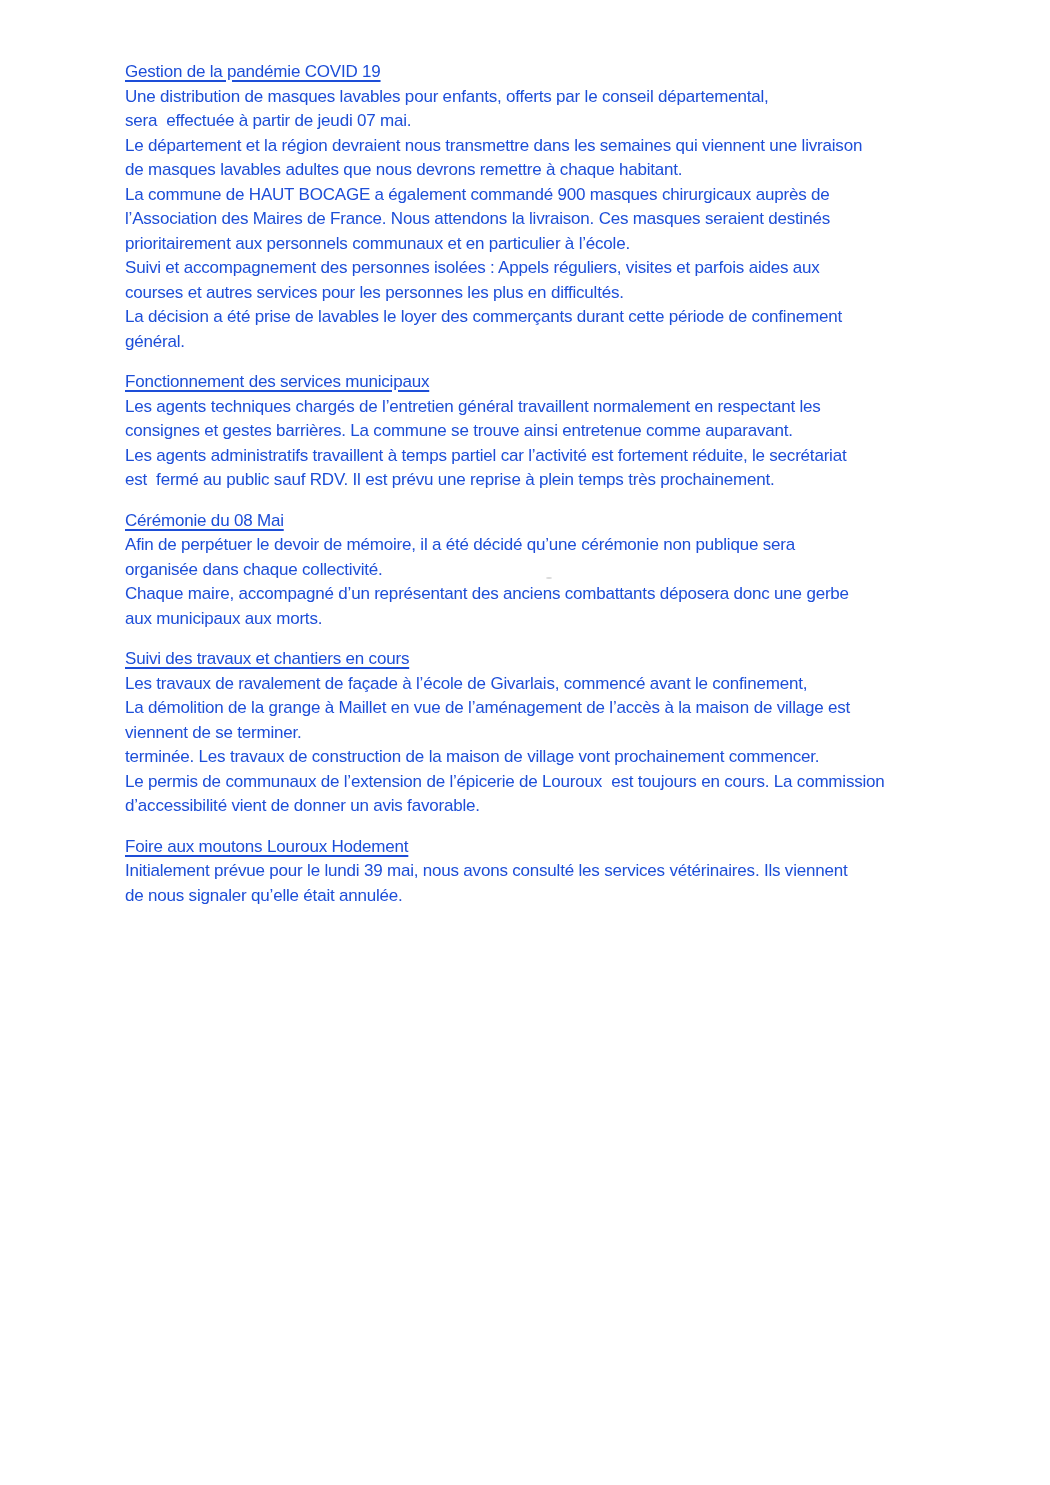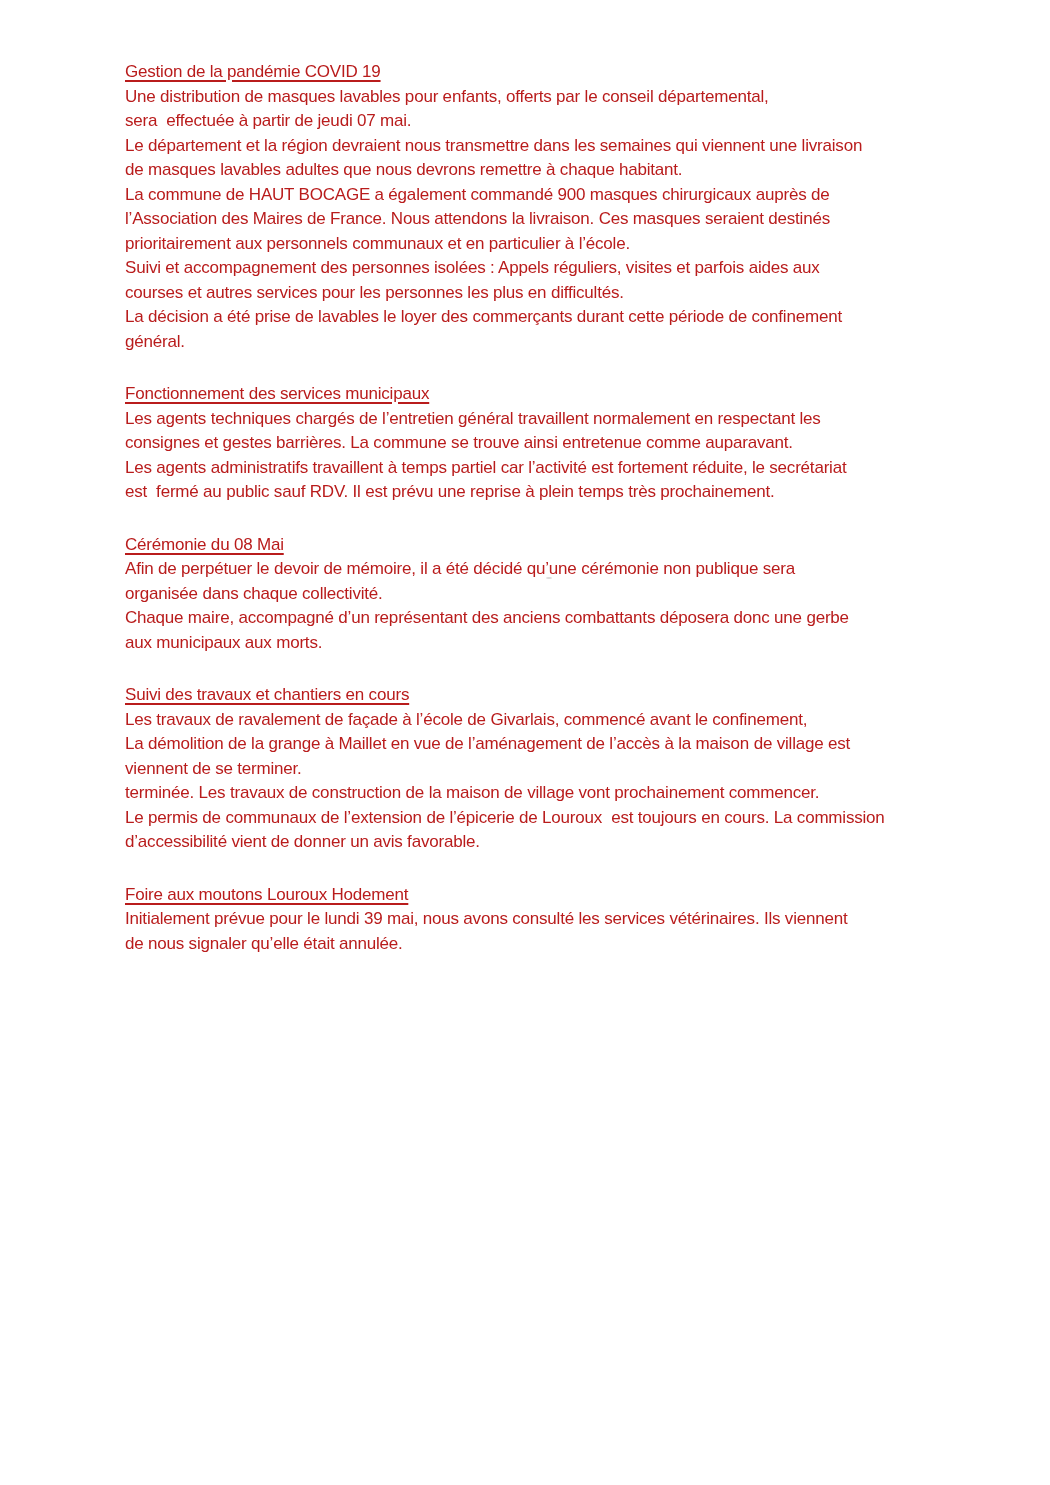--- a/index.html
+++ b/index.html
@@ -16,27 +16,27 @@
     font-family: "Liberation Sans", sans-serif;
   }
   .page {
     position: absolute;
     top: 0; left: 0;
     width: 1050px;
     height: 1485px;
     background: #ffffff;
     box-sizing: border-box;
     padding: 60px 128px 0 125px;
-    color: #b91c1c;
+    color: #1d4ed8;
   }
   .doc-section {
     margin: 0 0 0 0;
   }
   .doc-section + .doc-section {
-    margin-top: 28px;
+    margin-top: 16px;
   }
   .heading {
     font-size: 17px;
     line-height: 24.5px;
     letter-spacing: -0.2px;
     text-decoration: underline;
     text-underline-offset: 3px;
     text-decoration-thickness: 1.5px;
     white-space: pre-wrap;
   }

